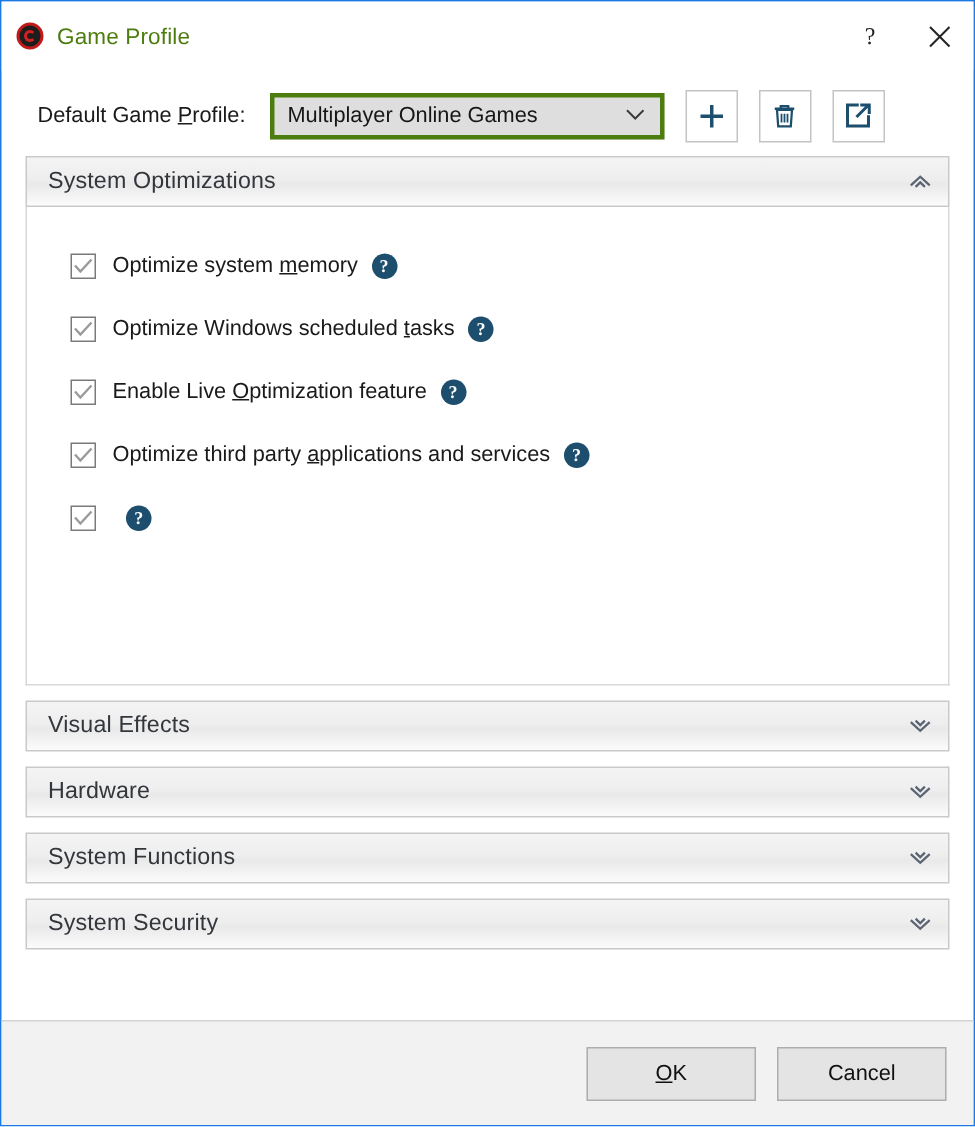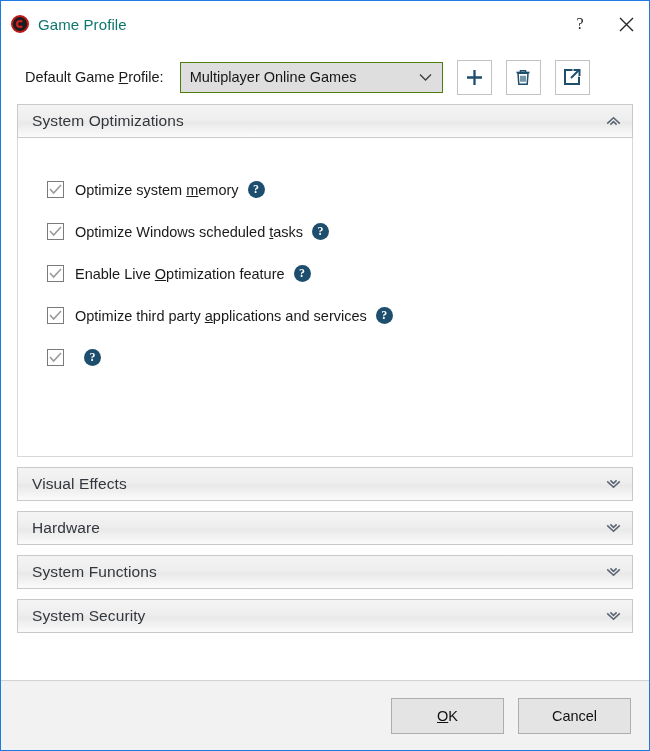--- a/index.html
+++ b/index.html
@@ -49,21 +49,21 @@
     top: 3px;
     width: 8px;
     height: 8px;
     border: 2px solid #d32020;
     border-right-color: transparent;
     border-radius: 50%;
     box-sizing: border-box;
   }
   .title-text {
     font-size: 15px;
-    color: #0f766e;
+    color: #4d7c0f;
     letter-spacing: 0.1px;
   }
   .title-buttons {
     position: absolute;
     right: 0;
     top: 0;
     height: 46px;
     display: flex;
     align-items: center;
   }
@@ -92,21 +92,21 @@
     margin-right: 16px;
     white-space: nowrap;
   }
   .profile-label u { text-decoration: underline; }
 
   .combo {
     position: relative;
     width: 263px;
     height: 31px;
     background: #dedede;
-    border: 1px solid #4d7c0f;
+    border: 3px solid #4d7c0f;
     box-sizing: border-box;
     display: flex;
     align-items: center;
     padding-left: 9px;
     font-size: 14.5px;
     color: #161616;
     cursor: default;
   }
   .combo .chev {
     position: absolute;
@@ -182,21 +182,21 @@
     border: 1px solid #d8d8d8;
     border-top: none;
     background: #ffffff;
     height: 319px;
     box-sizing: border-box;
     padding: 18px 0 0 0;
   }
 
   .opt-row {
     display: flex;
-    align-items: flex-end;
+    align-items: center;
     height: 42px;
     padding-left: 29px;
   }
   .cbx {
     width: 17px;
     height: 17px;
     border: 1px solid #7a7a7a;
     background: #ffffff;
     box-sizing: border-box;
     display: flex;

